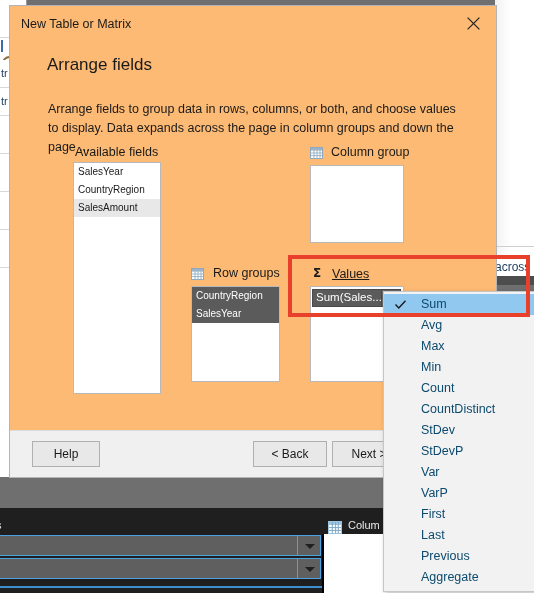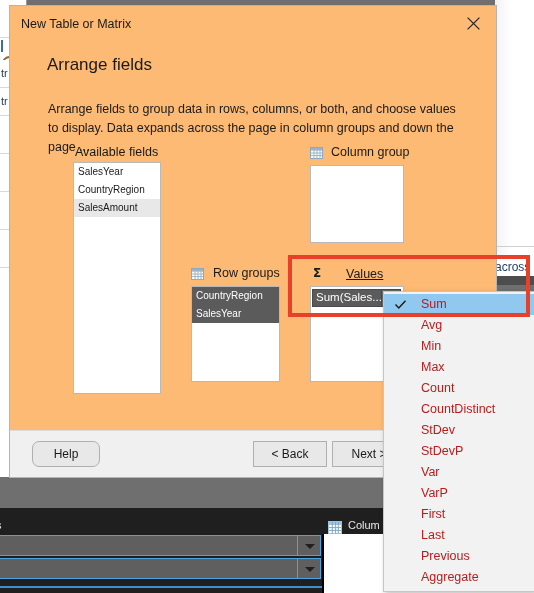--- a/index.html
+++ b/index.html
@@ -79,51 +79,51 @@
   #lbl-colgroups{left:321px;top:139px;width:78px;overflow:hidden;}
   #box-colgroups{left:300px;top:159px;width:94px;height:78px;}
 
   
   #icon-rowgroups{position:absolute;left:181px;top:262px;}
   #lbl-rowgroups{left:203px;top:260px;}
   #box-rowgroups{left:181px;top:280px;width:89px;height:96px;}
 
   
   #icon-values{position:absolute;left:303px;top:260px;font-size:12px;font-weight:bold;color:#1a1a1a;font-family:"DejaVu Sans",sans-serif;}
-  #lbl-values{left:336px;top:261px;text-decoration:underline;}
+  #lbl-values{left:322px;top:261px;text-decoration:underline;}
   #box-values{left:300px;top:280px;width:94px;height:96px;}
 
   
   #value-combo{
     position:absolute;left:302px;top:283px;width:89px;height:18px;
     background:#5b5b5b;border:1px solid #4a4a4a;box-sizing:border-box;
   }
   #value-combo-text{position:absolute;left:3px;top:1px;font-size:11.5px;color:#ffffff;white-space:nowrap;}
   #value-combo-btn{position:absolute;right:0;top:0;width:18px;height:16px;background:#6a6a6a;border-left:1px solid #4a4a4a;}
   #value-combo-btn:after{content:"";position:absolute;left:4px;top:6px;border-left:4px solid transparent;border-right:4px solid transparent;border-top:4px solid #2c2c2c;}
 
   
   #footer{position:absolute;left:0;top:424px;width:484px;height:46px;background:#f0f0f0;border-top:1px solid #dcdcdc;}
   .dlgbtn{
     position:absolute;height:26px;background:#e8e8e8;border:1px solid #b0b0b0;box-sizing:border-box;
     font-size:12px;color:#1a1a1a;text-align:center;line-height:24px;cursor:default;
   }
-  #btn-help{left:22px;top:10px;width:68px;border-radius:7px;}
+  #btn-help{left:22px;top:10px;width:68px;}
   #btn-back{left:243px;top:10px;width:74px;}
   #btn-next{left:322px;top:10px;width:74px;}
 
   
   #dropdown{
     position:absolute;left:383px;top:291px;width:151px;
     background:#f2f2f2;border:1px solid #c6c6c6;border-right:none;
     box-shadow:2px 2px 5px rgba(0,0,0,.25);
     padding:2px 0 3px 0;
   }
   .menuitem{
-    position:relative;height:21px;line-height:21px;font-size:12.5px;color:#b91c1c;
+    position:relative;height:21px;line-height:21px;font-size:12.5px;color:#0c4a6e;
     padding-left:37px;white-space:nowrap;cursor:default;
   }
   .menuitem.selected{background:#90c8f0;}
   .menuitem .check{
     position:absolute;left:10px;top:4px;width:13px;height:13px;
   }
 
   
   .redbox{position:absolute;border:4px solid #e8402a;box-sizing:border-box;pointer-events:none;}
   #redbox-values{left:288px;top:255px;width:242px;height:62px;}
@@ -249,22 +249,22 @@
     <div class="dlgbtn" id="btn-back">&lt; Back</div>
     <div class="dlgbtn" id="btn-next">Next &gt;</div>
   </div>
 </div>
 
 <div id="dropdown">
     <div class="menuitem selected"><svg class="check" width="13" height="13" viewBox="0 0 13 13">
         <polyline points="1.5,6.5 4.8,10 11.5,2.8" fill="none" stroke="#1a1a1a" stroke-width="1.4"></polyline>
       </svg><span>Sum</span></div>
     <div class="menuitem"><span>Avg</span></div>
+    <div class="menuitem"><span>Max</span></div>
     <div class="menuitem"><span>Min</span></div>
-    <div class="menuitem"><span>Max</span></div>
     <div class="menuitem"><span>Count</span></div>
     <div class="menuitem"><span>CountDistinct</span></div>
     <div class="menuitem"><span>StDev</span></div>
     <div class="menuitem"><span>StDevP</span></div>
     <div class="menuitem"><span>Var</span></div>
     <div class="menuitem"><span>VarP</span></div>
     <div class="menuitem"><span>First</span></div>
     <div class="menuitem"><span>Last</span></div>
     <div class="menuitem"><span>Previous</span></div>
     <div class="menuitem"><span>Aggregate</span></div>

